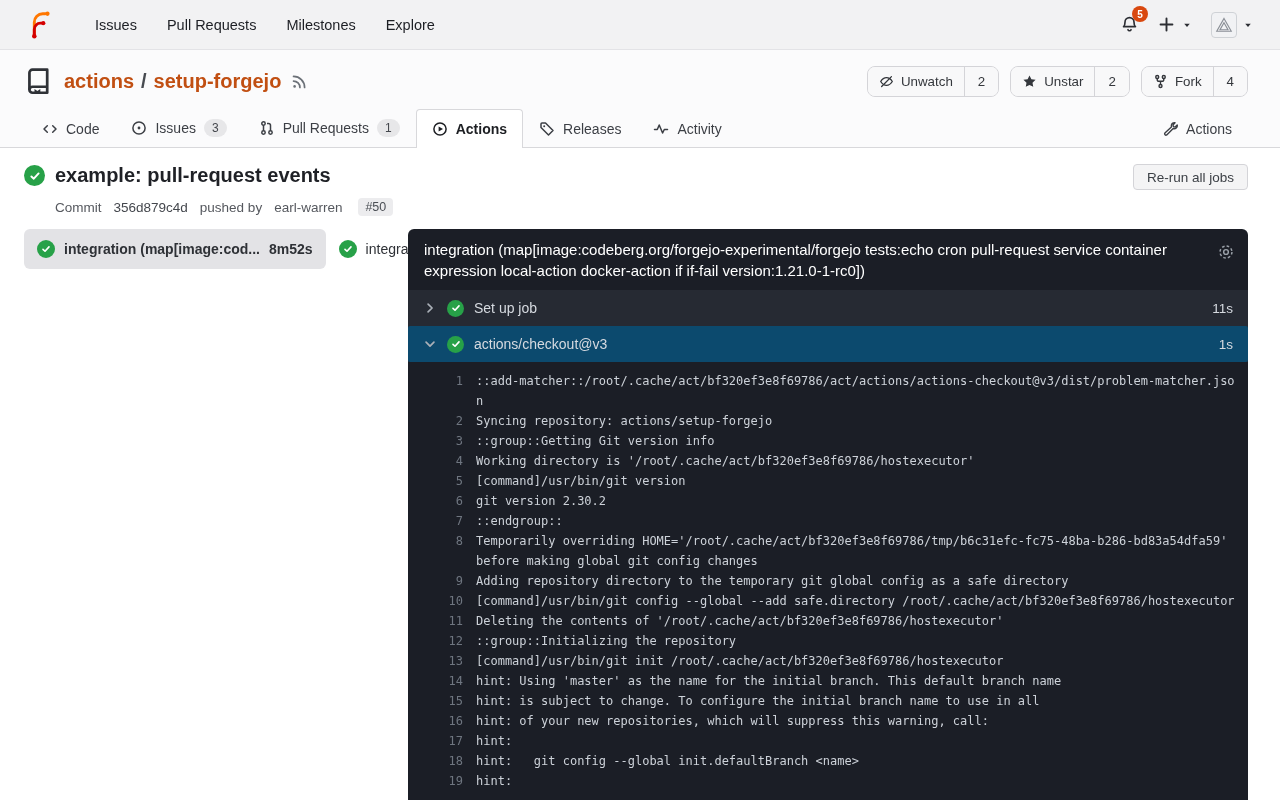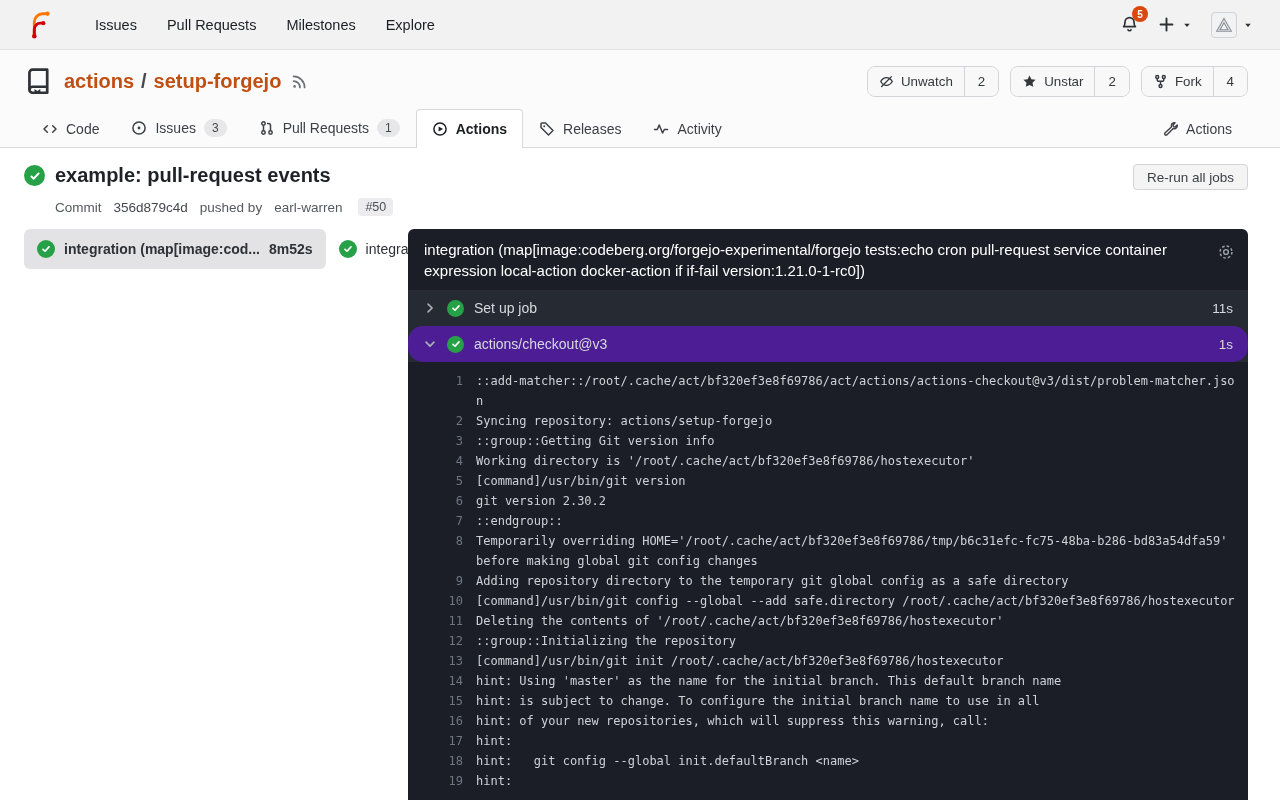--- a/index.html
+++ b/index.html
@@ -68,21 +68,21 @@
   .panel-head{padding:11px 16px 9px;position:relative}
   .panel-title{font-weight:normal;color:#fff;font-size:15px;line-height:1.38;padding-right:44px}
   .panel-status{color:#8b919a;font-size:12.5px;margin-top:3px}
   .gear-btn{position:absolute;top:14px;right:13px;color:#9aa0a8;background:none;border:none}
   .gear-btn svg{width:18px;height:18px}
 
   .steps{background:#262a33}
   .step{display:flex;align-items:center;gap:10px;height:36px;padding:0 15px;font-size:14px;color:#d6dae0;cursor:pointer}
   .step .chev{color:#aab0b8;display:flex}
   .step .chev svg{width:14px;height:14px}
-  .step.hl{background:#4c1d95;border-radius:15px}
+  .step.hl{background:#0c4a6e;border-radius:2px}
   .step.hl .chev svg{transform:rotate(90deg)}
   .step .ck{width:17px;height:17px}
   .step-dur{margin-left:auto;font-size:13.5px}
 
   .logs{padding:9px 8px 0 15px;font-family:"DejaVu Sans Mono",monospace;font-size:12px;line-height:20px;flex:1;overflow:hidden}
   .log-line{display:flex}
   .ln{width:40px;text-align:right;color:#6f7680;flex:none;margin-right:13px;cursor:pointer}
   .lt{color:#cdd2d9;white-space:pre-wrap;word-break:break-all}
 </style>
 </head>

